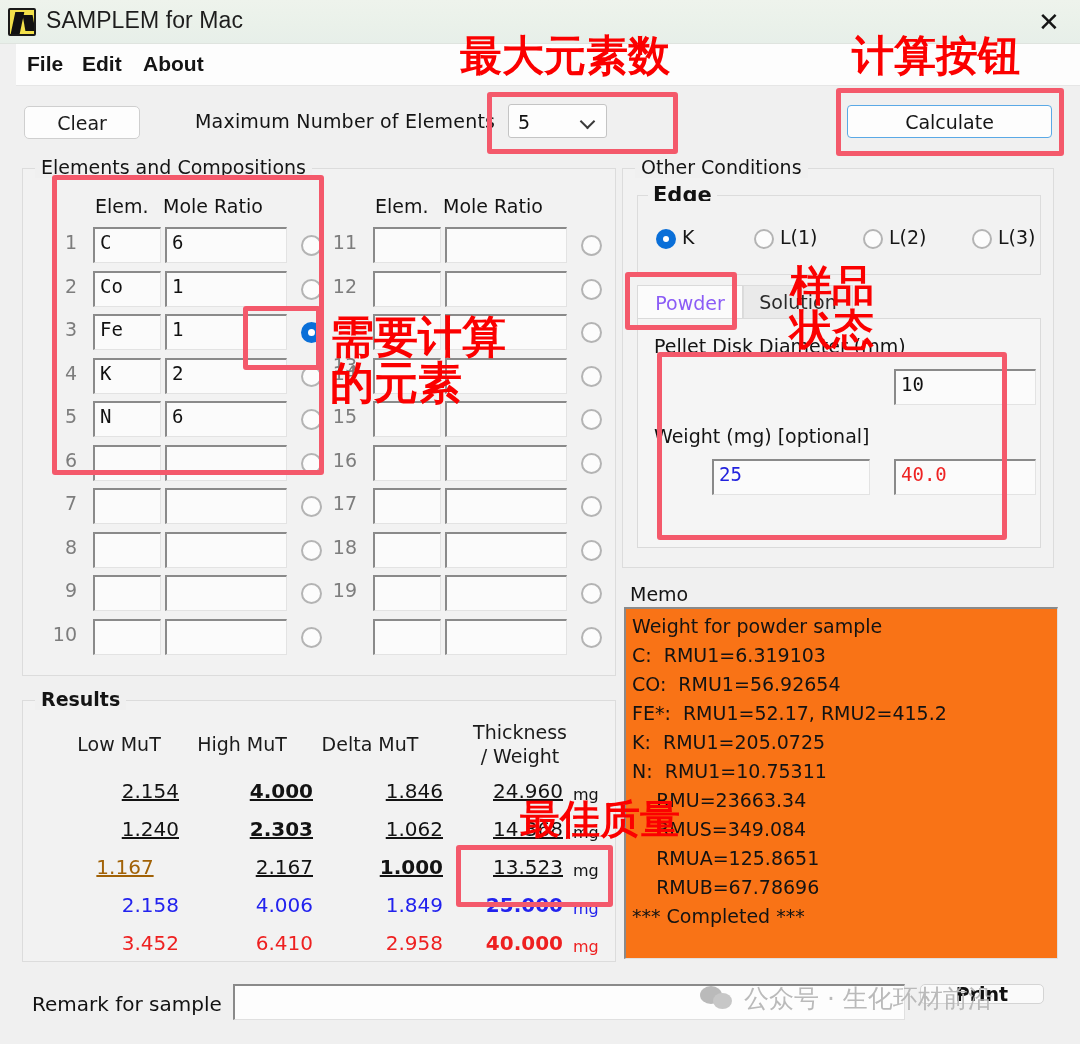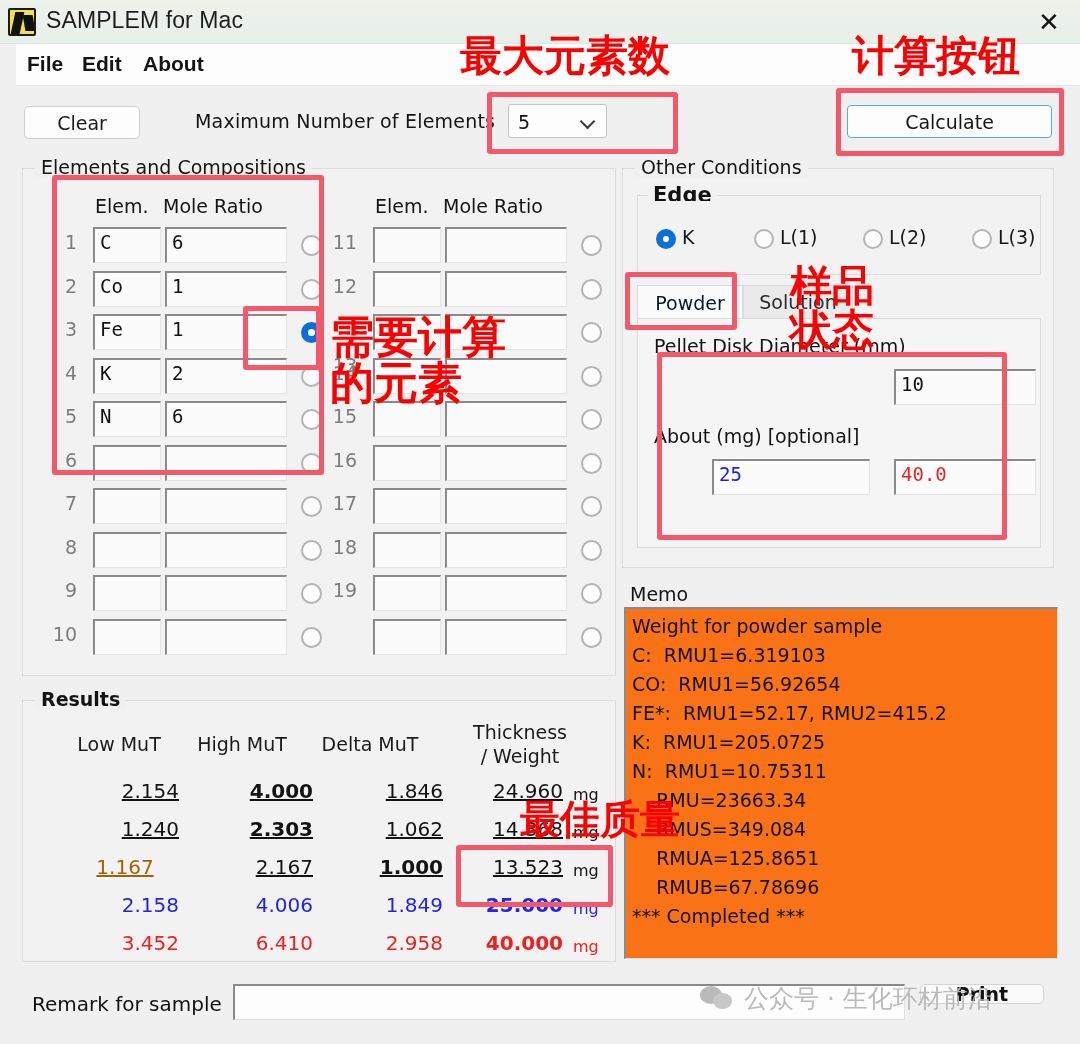--- a/index.html
+++ b/index.html
@@ -134,21 +134,21 @@
   .edge-opt .rb.on{ border:2px solid #0a6fd8; background:#0a6fd8; }
   .edge-opt .rb.on:after{
     content:""; position:absolute; left:5px; top:5px; width:6px; height:6px;
     border-radius:50%; background:#fff;
   }
   .edge-opt .lb{ position:absolute; left:26px; top:0; white-space:nowrap; }
 
   .tab{
     position:absolute; top:116px; height:34px;
     display:flex; align-items:center; justify-content:center;
-    font-size:19px; color:#0f172a;
+    font-size:19px; color:#8b5cf6;
   }
   .tab.active{ background:#fbfbfb; border:1px solid #dadada; border-bottom:none; }
   .tab.inactive{ background:#eaeaea; border:1px solid #dcdcdc; color:#2a2a2a;}
   .tabpanel{
     position:absolute; left:14px; top:149px; width:404px; height:230px;
     background:#f5f5f5; border:1px solid #dadada;
   }
   .pnl-label{ position:absolute; font-size:19px; color:#141414; white-space:nowrap;}
 
   
@@ -436,21 +436,21 @@
     </div>
 
     <div class="tab active" style="left:14px;  width:106px;">Powder</div>
     <div class="tab inactive" style="left:120px; width:110px;">Solution</div>
 
     <div class="tabpanel">
       <div class="pnl-label" style="left:16px; top:16px;">Pellet Disk Diameter (mm)</div>
       <div class="tinput" style="left:256px; top:50px; width:142px; height:36px;">
         <span class="tv">10</span>
       </div>
-      <div class="pnl-label" style="left:16px; top:106px;">About (mg) [optional]</div>
+      <div class="pnl-label" style="left:16px; top:106px;">Weight (mg) [optional]</div>
       <div class="tinput" style="left:74px; top:140px; width:158px; height:36px;">
         <span class="tv" id="w1" style="color: rgb(34, 34, 221);">25</span>
       </div>
       <div class="tinput" style="left:256px; top:140px; width:142px; height:36px;">
         <span class="tv" id="w2" style="color: rgb(238, 34, 34);">40.0</span>
       </div>
     </div>
   </div>
 
   <div class="group" id="grp-memo">

